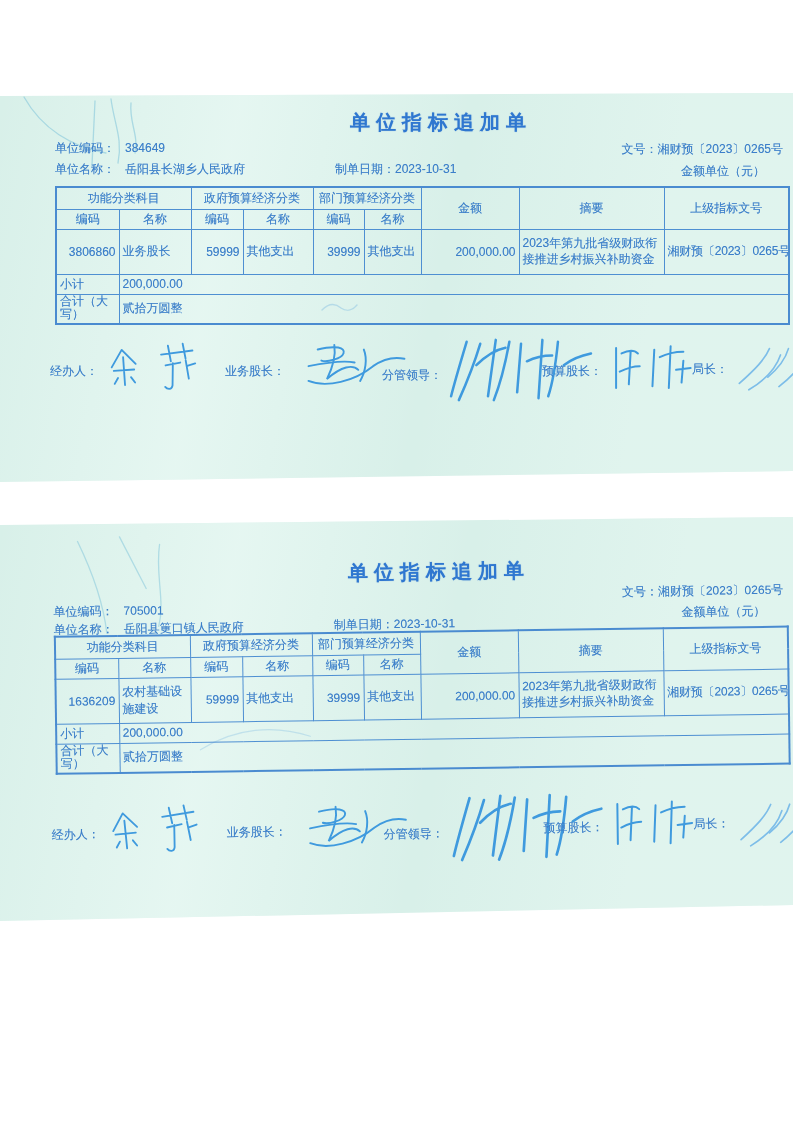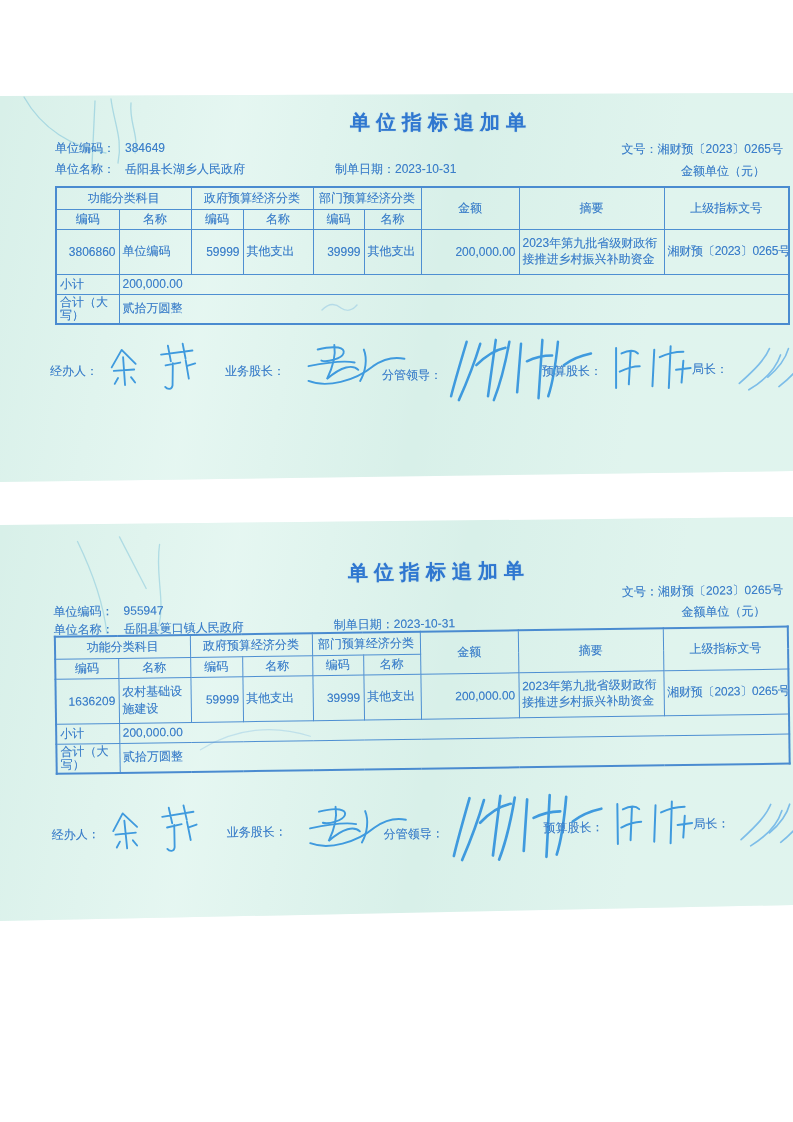--- a/index.html
+++ b/index.html
@@ -26,21 +26,21 @@
              font-weight:normal;padding:1px 3px;overflow:hidden;
              text-shadow:0 0 .6px rgba(60,127,202,.5);}
   table.grid{border:2px solid #4a8bd0;}
   th.gh{text-align:center;}
   td.code{text-align:right;}
   td.name{text-align:left;}
   td.amount{text-align:right;padding-right:4px;}
   td.summary{font-size:11px;line-height:1.3;text-align:left;padding:1px 4px;}
   td.docref{font-size:11px;letter-spacing:-.2px;white-space:nowrap;}
   td.subtotal-val,td.total-val{text-align:left;padding-left:5px;}
-  td.total-label{line-height:1.1;padding:0 2px;}
+  td.total-label{line-height:1.1;padding:0 2px;font-family:Liberation Mono, monospace;}
 
   .sigrow{position:absolute;left:0;right:0;height:70px;}
   .sig{position:absolute;display:flex;align-items:flex-end;}
   .sig-label{font-size:12px;color:#3c7fca;white-space:nowrap;text-shadow:0 0 .6px rgba(60,127,202,.5);}
   .sig svg{overflow:visible;}
   .s1{left:50px;bottom:8px;}
   .s2{left:225px;bottom:8px;}
   .s3{left:382px;bottom:4px;}
   .s4{left:542px;bottom:8px;}
   .s5{left:692px;bottom:10px;}
@@ -107,21 +107,21 @@
         <tr style="height:17px;">
           <th class="gh">编码</th>
           <th class="gh">名称</th>
           <th class="gh">编码</th>
           <th class="gh">名称</th>
           <th class="gh">编码</th>
           <th class="gh">名称</th>
         </tr>
         <tr style="height:45px;">
           <td class="code">3806860</td>
-          <td class="name">单位编码</td>
+          <td class="name">业务股长</td>
           <td class="code">59999</td>
           <td class="name">其他支出</td>
           <td class="code">39999</td>
           <td class="name">其他支出</td>
           <td class="amount">200,000.00</td>
           <td class="summary">2023年第九批省级财政衔接推进乡村振兴补助资金</td>
           <td class="docref">湘财预〔2023〕0265号</td>
         </tr>
         <tr style="height:19px;">
           <td>小计</td>
@@ -205,21 +205,21 @@
       <svg class="artifact" style="left:195px;top:198px;" width="120" height="42" viewBox="0 0 120 42">
         <path d="M5 32 C40 10 80 8 115 20" fill="none" stroke="#8cc4e4" stroke-width="1.3" opacity="0.4" stroke-linecap="round"></path>
       </svg>
 
       <div class="ftitle" style="top:42px;">单位指标追加单</div>
 
       <div class="hline" style="right:8px;top:70px;">
         <span>文号：</span><span>湘财预〔2023〕0265号</span>
       </div>
       <div class="hline" style="left:55px;top:82px;">
-        <span>单位编码：</span><span class="val">955947</span>
+        <span>单位编码：</span><span class="val">705001</span>
       </div>
       <div class="hline" style="left:55px;top:100px;">
         <span>单位名称：</span><span class="val">岳阳县筻口镇人民政府</span>
       </div>
       <div class="hline" style="left:335px;top:99px;">
         <span>制单日期：</span><span>2023-10-31</span>
       </div>
       <div class="hline" style="right:26px;top:91px;">金额单位（元）</div>
 
       <table class="grid" style="top:114px;">

